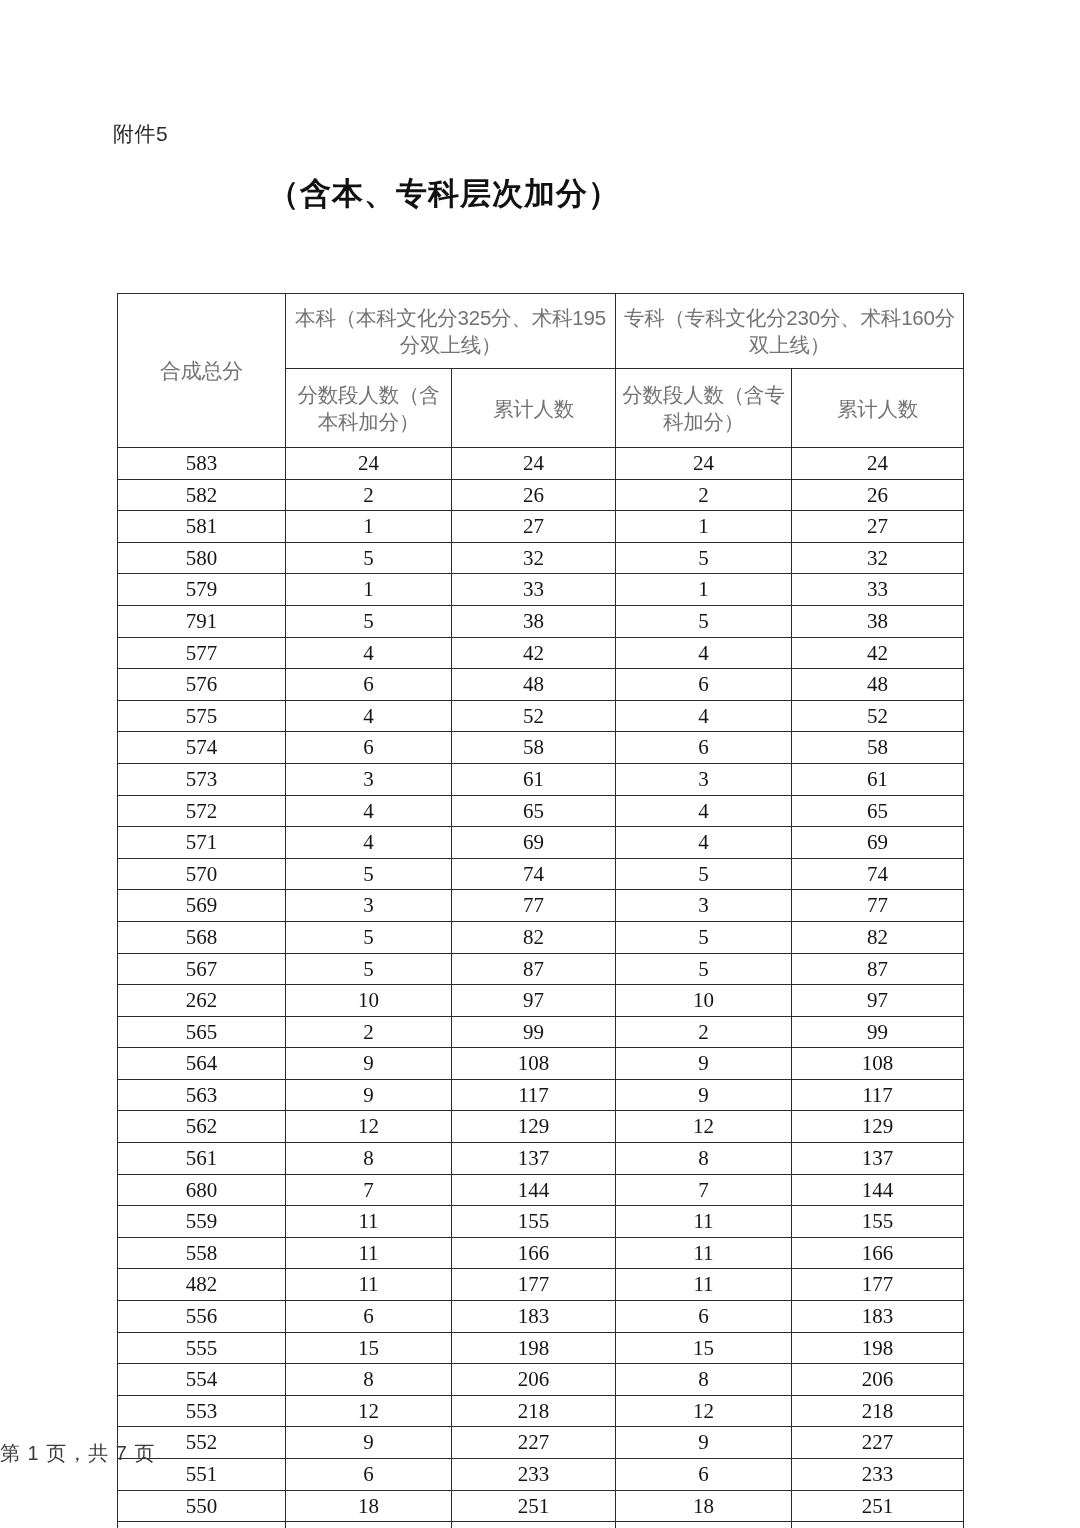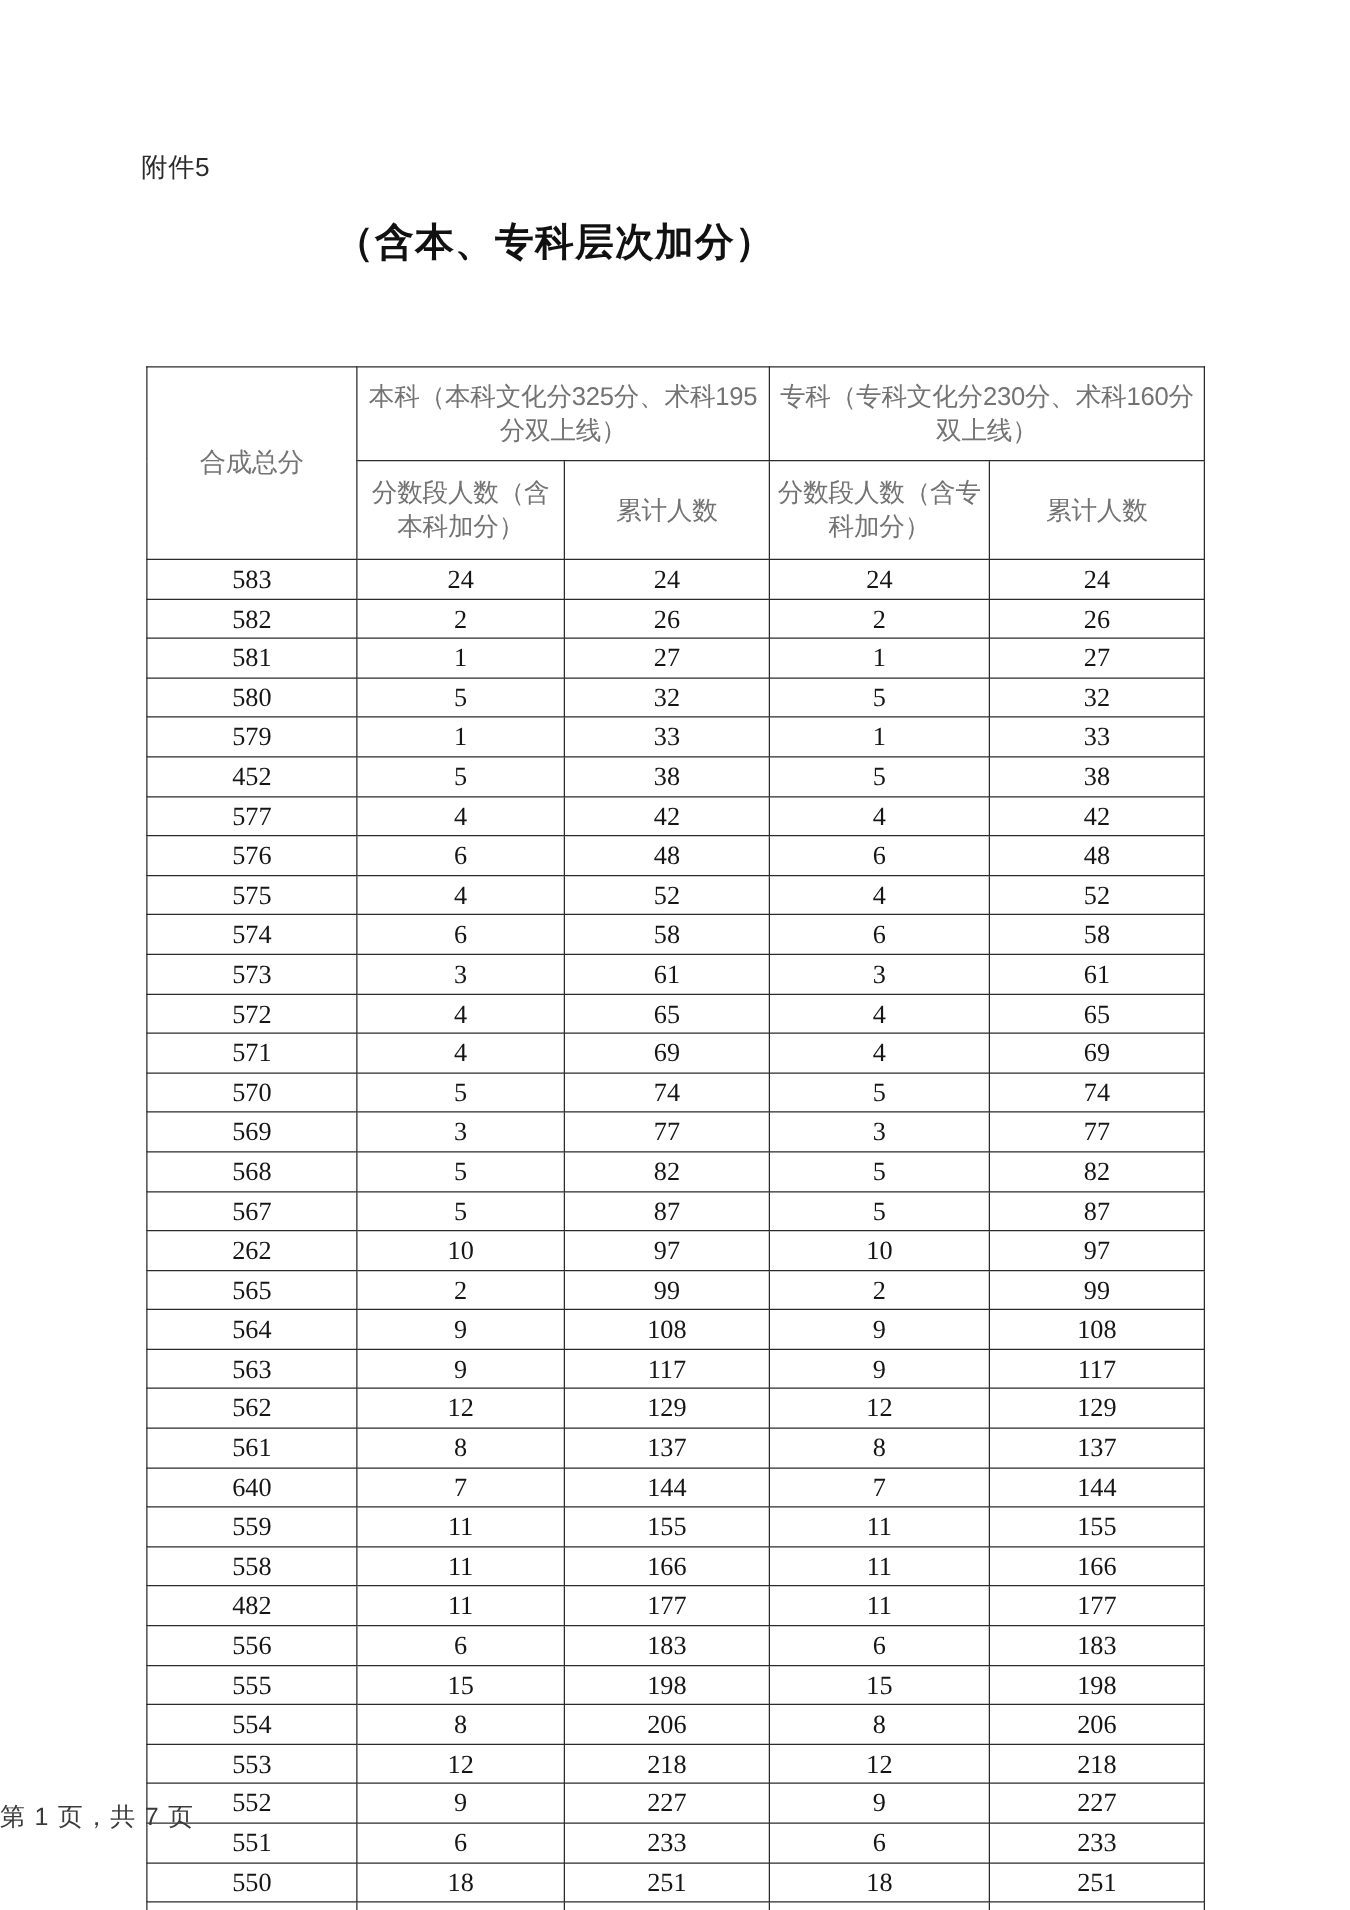--- a/index.html
+++ b/index.html
@@ -169,21 +169,21 @@
           <td class="data">32</td>
         </tr>
         <tr>
           <td class="data">579</td>
           <td class="data">1</td>
           <td class="data">33</td>
           <td class="data">1</td>
           <td class="data">33</td>
         </tr>
         <tr>
-          <td class="data">452</td>
+          <td class="data">791</td>
           <td class="data">5</td>
           <td class="data">38</td>
           <td class="data">5</td>
           <td class="data">38</td>
         </tr>
         <tr>
           <td class="data">577</td>
           <td class="data">4</td>
           <td class="data">42</td>
           <td class="data">4</td>
@@ -295,21 +295,21 @@
           <td class="data">129</td>
         </tr>
         <tr>
           <td class="data">561</td>
           <td class="data">8</td>
           <td class="data">137</td>
           <td class="data">8</td>
           <td class="data">137</td>
         </tr>
         <tr>
-          <td class="data">640</td>
+          <td class="data">680</td>
           <td class="data">7</td>
           <td class="data">144</td>
           <td class="data">7</td>
           <td class="data">144</td>
         </tr>
         <tr>
           <td class="data">559</td>
           <td class="data">11</td>
           <td class="data">155</td>
           <td class="data">11</td>

